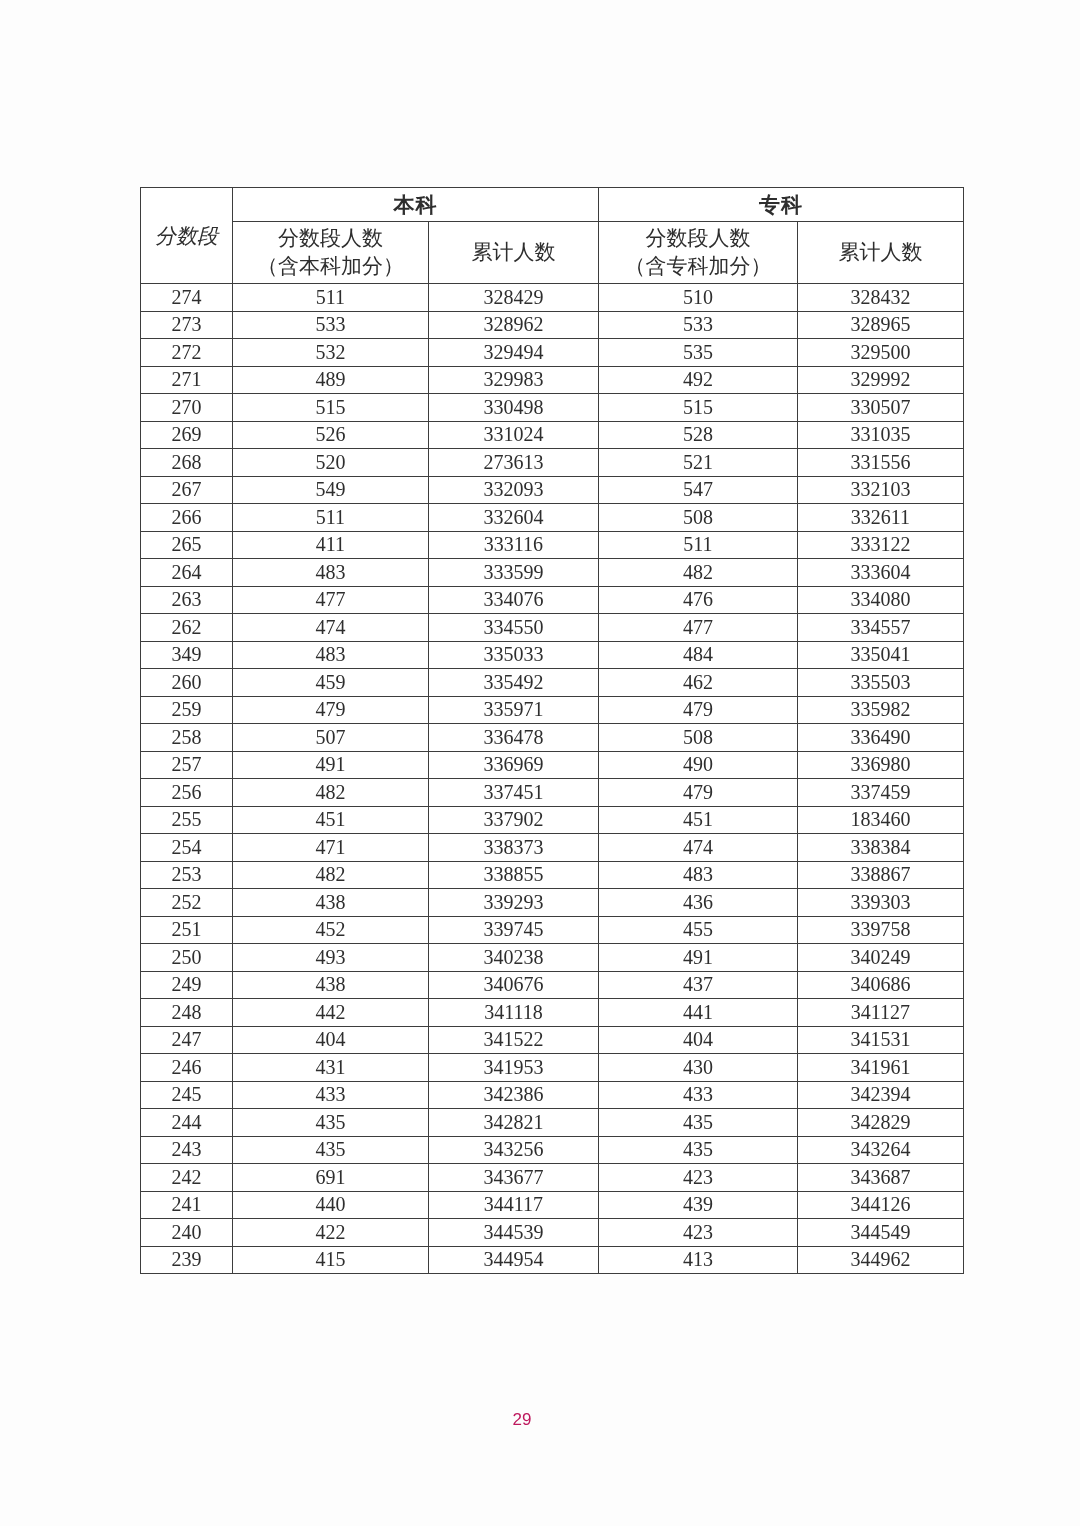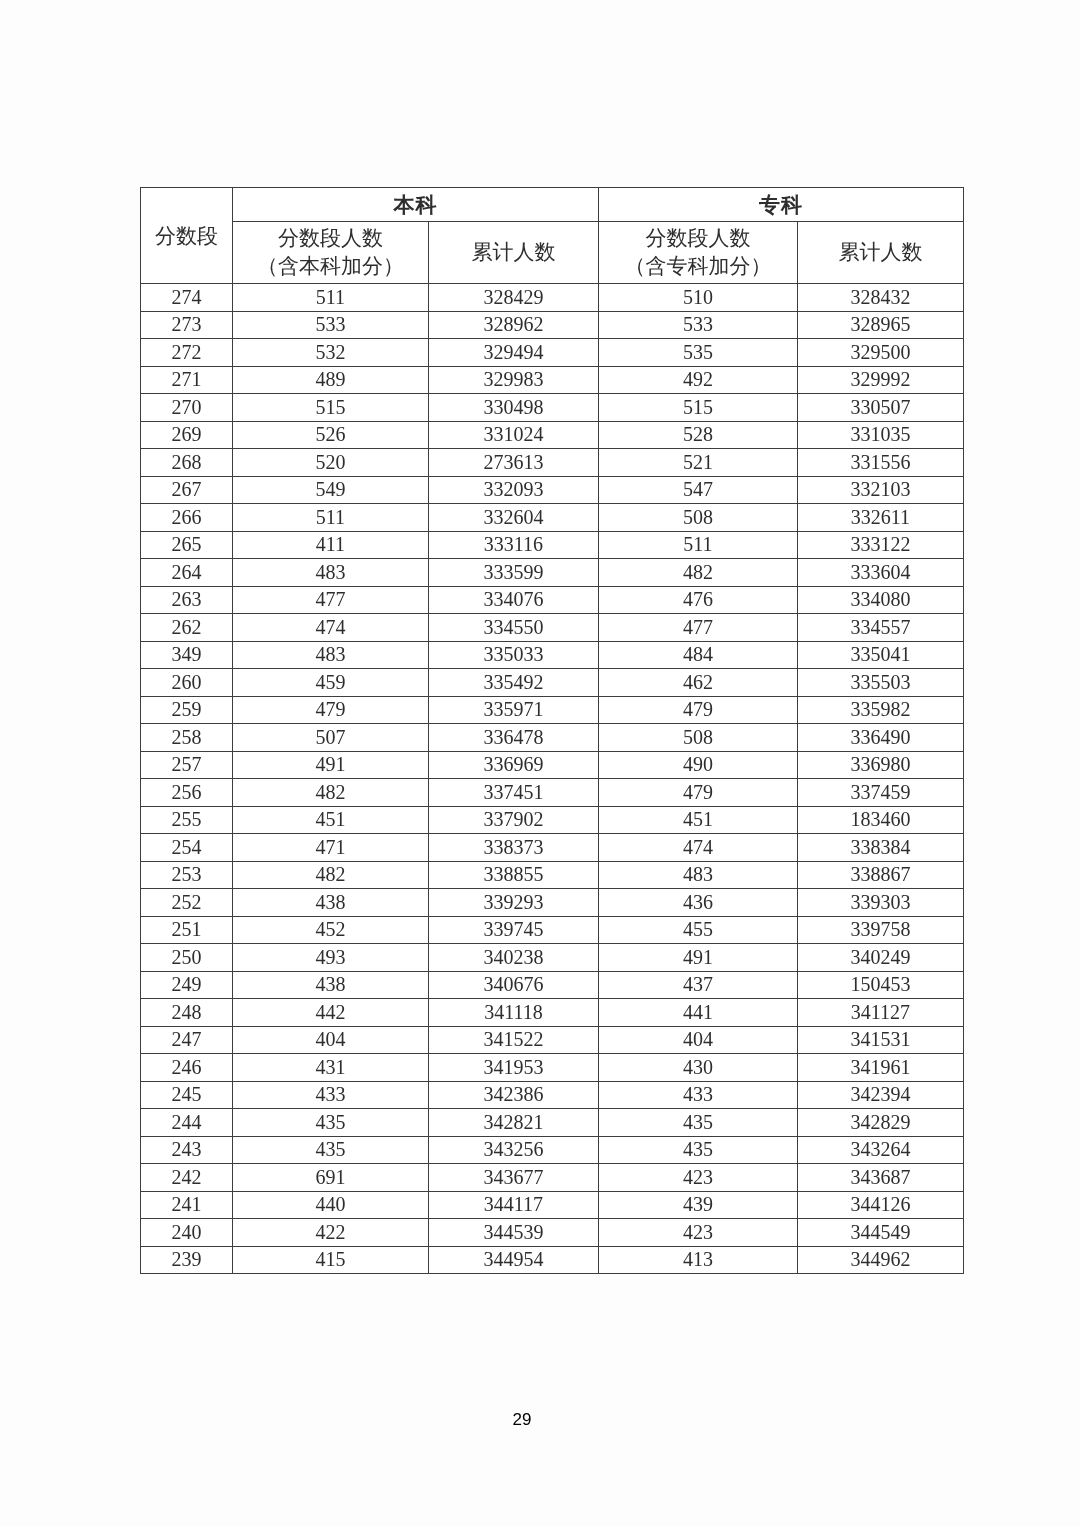--- a/index.html
+++ b/index.html
@@ -32,40 +32,41 @@
     overflow: hidden;
   }
   .score-table thead th.group-header {
     height: 33px;
     font-size: 21px;
     letter-spacing: 1px;
     font-weight: bold;
   }
   .score-table thead th.segment-header {
     font-size: 21px;
+    font-style: italic;
   }
   .score-table thead th.sub-header {
     height: 61px;
     font-size: 21px;
     white-space: pre-line;
     line-height: 1.3;
   }
   .score-table tbody td {
     height: 26.5px;
     font-size: 20px;
   }
   .page-number {
     position: absolute;
     top: 1410px;
     left: 0;
     width: 1044px;
     text-align: center;
     font-family: "Liberation Sans", "DejaVu Sans", sans-serif;
     font-size: 17px;
-    color: #000000;
+    color: #be185d;
   }
 </style>
 </head>
 <body>
 
 <table class="score-table">
   <colgroup>
     <col style="width:92px">
     <col style="width:196px">
     <col style="width:170px">
@@ -261,21 +262,21 @@
         <td>493</td>
         <td>340238</td>
         <td>491</td>
         <td>340249</td>
       </tr>
       <tr>
         <td>249</td>
         <td>438</td>
         <td>340676</td>
         <td>437</td>
-        <td>150453</td>
+        <td>340686</td>
       </tr>
       <tr>
         <td>248</td>
         <td>442</td>
         <td>341118</td>
         <td>441</td>
         <td>341127</td>
       </tr>
       <tr>
         <td>247</td>

